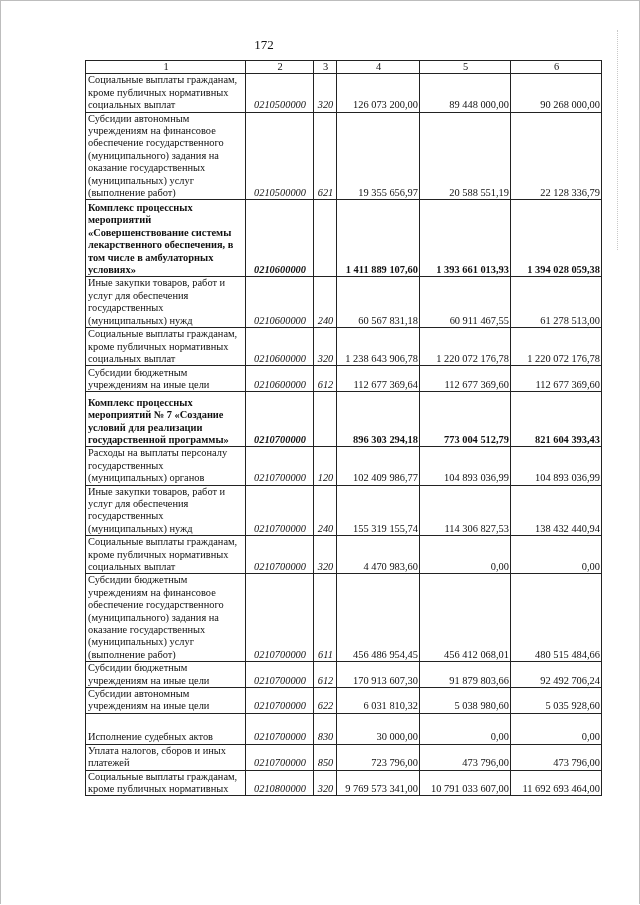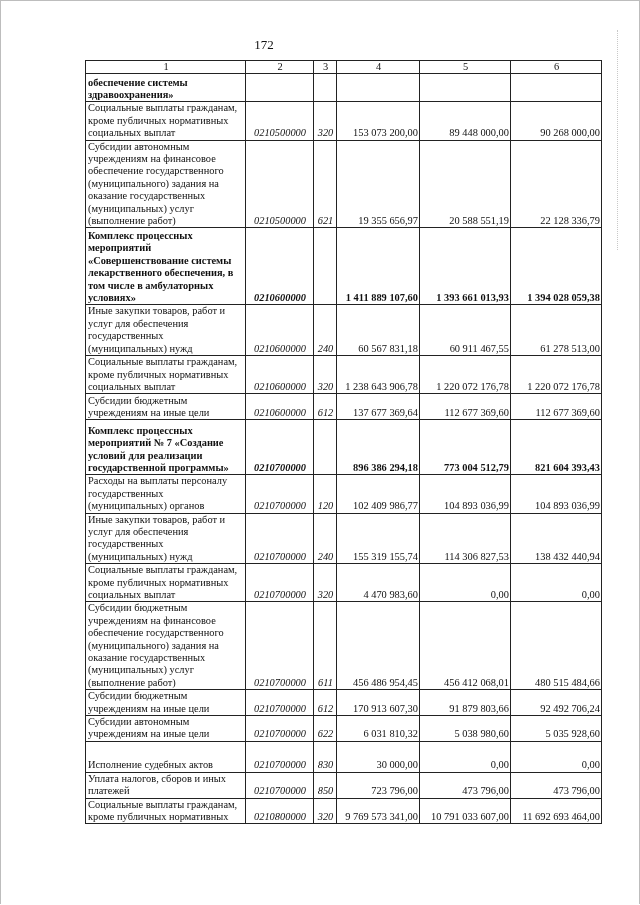--- a/index.html
+++ b/index.html
@@ -41,33 +41,25 @@
     <tr>
       <th>1</th>
       <th>2</th>
       <th>3</th>
       <th>4</th>
       <th>5</th>
       <th>6</th>
     </tr>
   </thead>
   <tbody id="table-body">
-      <tr class="bold" style="height: 28px;">
-        <td class="name">обеспечение системы здравоохранения»</td>
-        <td class="code"></td>
-        <td class="vr"></td>
-        <td class="num"></td>
-        <td class="num"></td>
-        <td class="num"></td>
-      </tr>
       <tr style="height: 35px;">
         <td class="name">Социальные выплаты гражданам, кроме публичных нормативных социальных выплат</td>
         <td class="code">0210500000</td>
         <td class="vr">320</td>
-        <td class="num">153 073 200,00</td>
+        <td class="num">126 073 200,00</td>
         <td class="num">89 448 000,00</td>
         <td class="num">90 268 000,00</td>
       </tr>
       <tr style="height: 86px;">
         <td class="name">Субсидии автономным учреждениям на финансовое обеспечение государственного (муниципального) задания на оказание государственных (муниципальных) услуг (выполнение работ)</td>
         <td class="code">0210500000</td>
         <td class="vr">621</td>
         <td class="num">19 355 656,97</td>
         <td class="num">20 588 551,19</td>
         <td class="num">22 128 336,79</td>
@@ -93,29 +85,29 @@
         <td class="code">0210600000</td>
         <td class="vr">320</td>
         <td class="num">1 238 643 906,78</td>
         <td class="num">1 220 072 176,78</td>
         <td class="num">1 220 072 176,78</td>
       </tr>
       <tr style="height: 26px;">
         <td class="name">Субсидии бюджетным учреждениям на иные цели</td>
         <td class="code">0210600000</td>
         <td class="vr">612</td>
-        <td class="num">137 677 369,64</td>
+        <td class="num">112 677 369,64</td>
         <td class="num">112 677 369,60</td>
         <td class="num">112 677 369,60</td>
       </tr>
       <tr class="bold" style="height: 55px;">
         <td class="name">Комплекс процессных мероприятий № 7 «Создание условий для реализации государственной программы»</td>
         <td class="code">0210700000</td>
         <td class="vr"></td>
-        <td class="num">896 386 294,18</td>
+        <td class="num">896 303 294,18</td>
         <td class="num">773 004 512,79</td>
         <td class="num">821 604 393,43</td>
       </tr>
       <tr style="height: 38px;">
         <td class="name">Расходы на выплаты персоналу государственных (муниципальных) органов</td>
         <td class="code">0210700000</td>
         <td class="vr">120</td>
         <td class="num">102 409 986,77</td>
         <td class="num">104 893 036,99</td>
         <td class="num">104 893 036,99</td>

